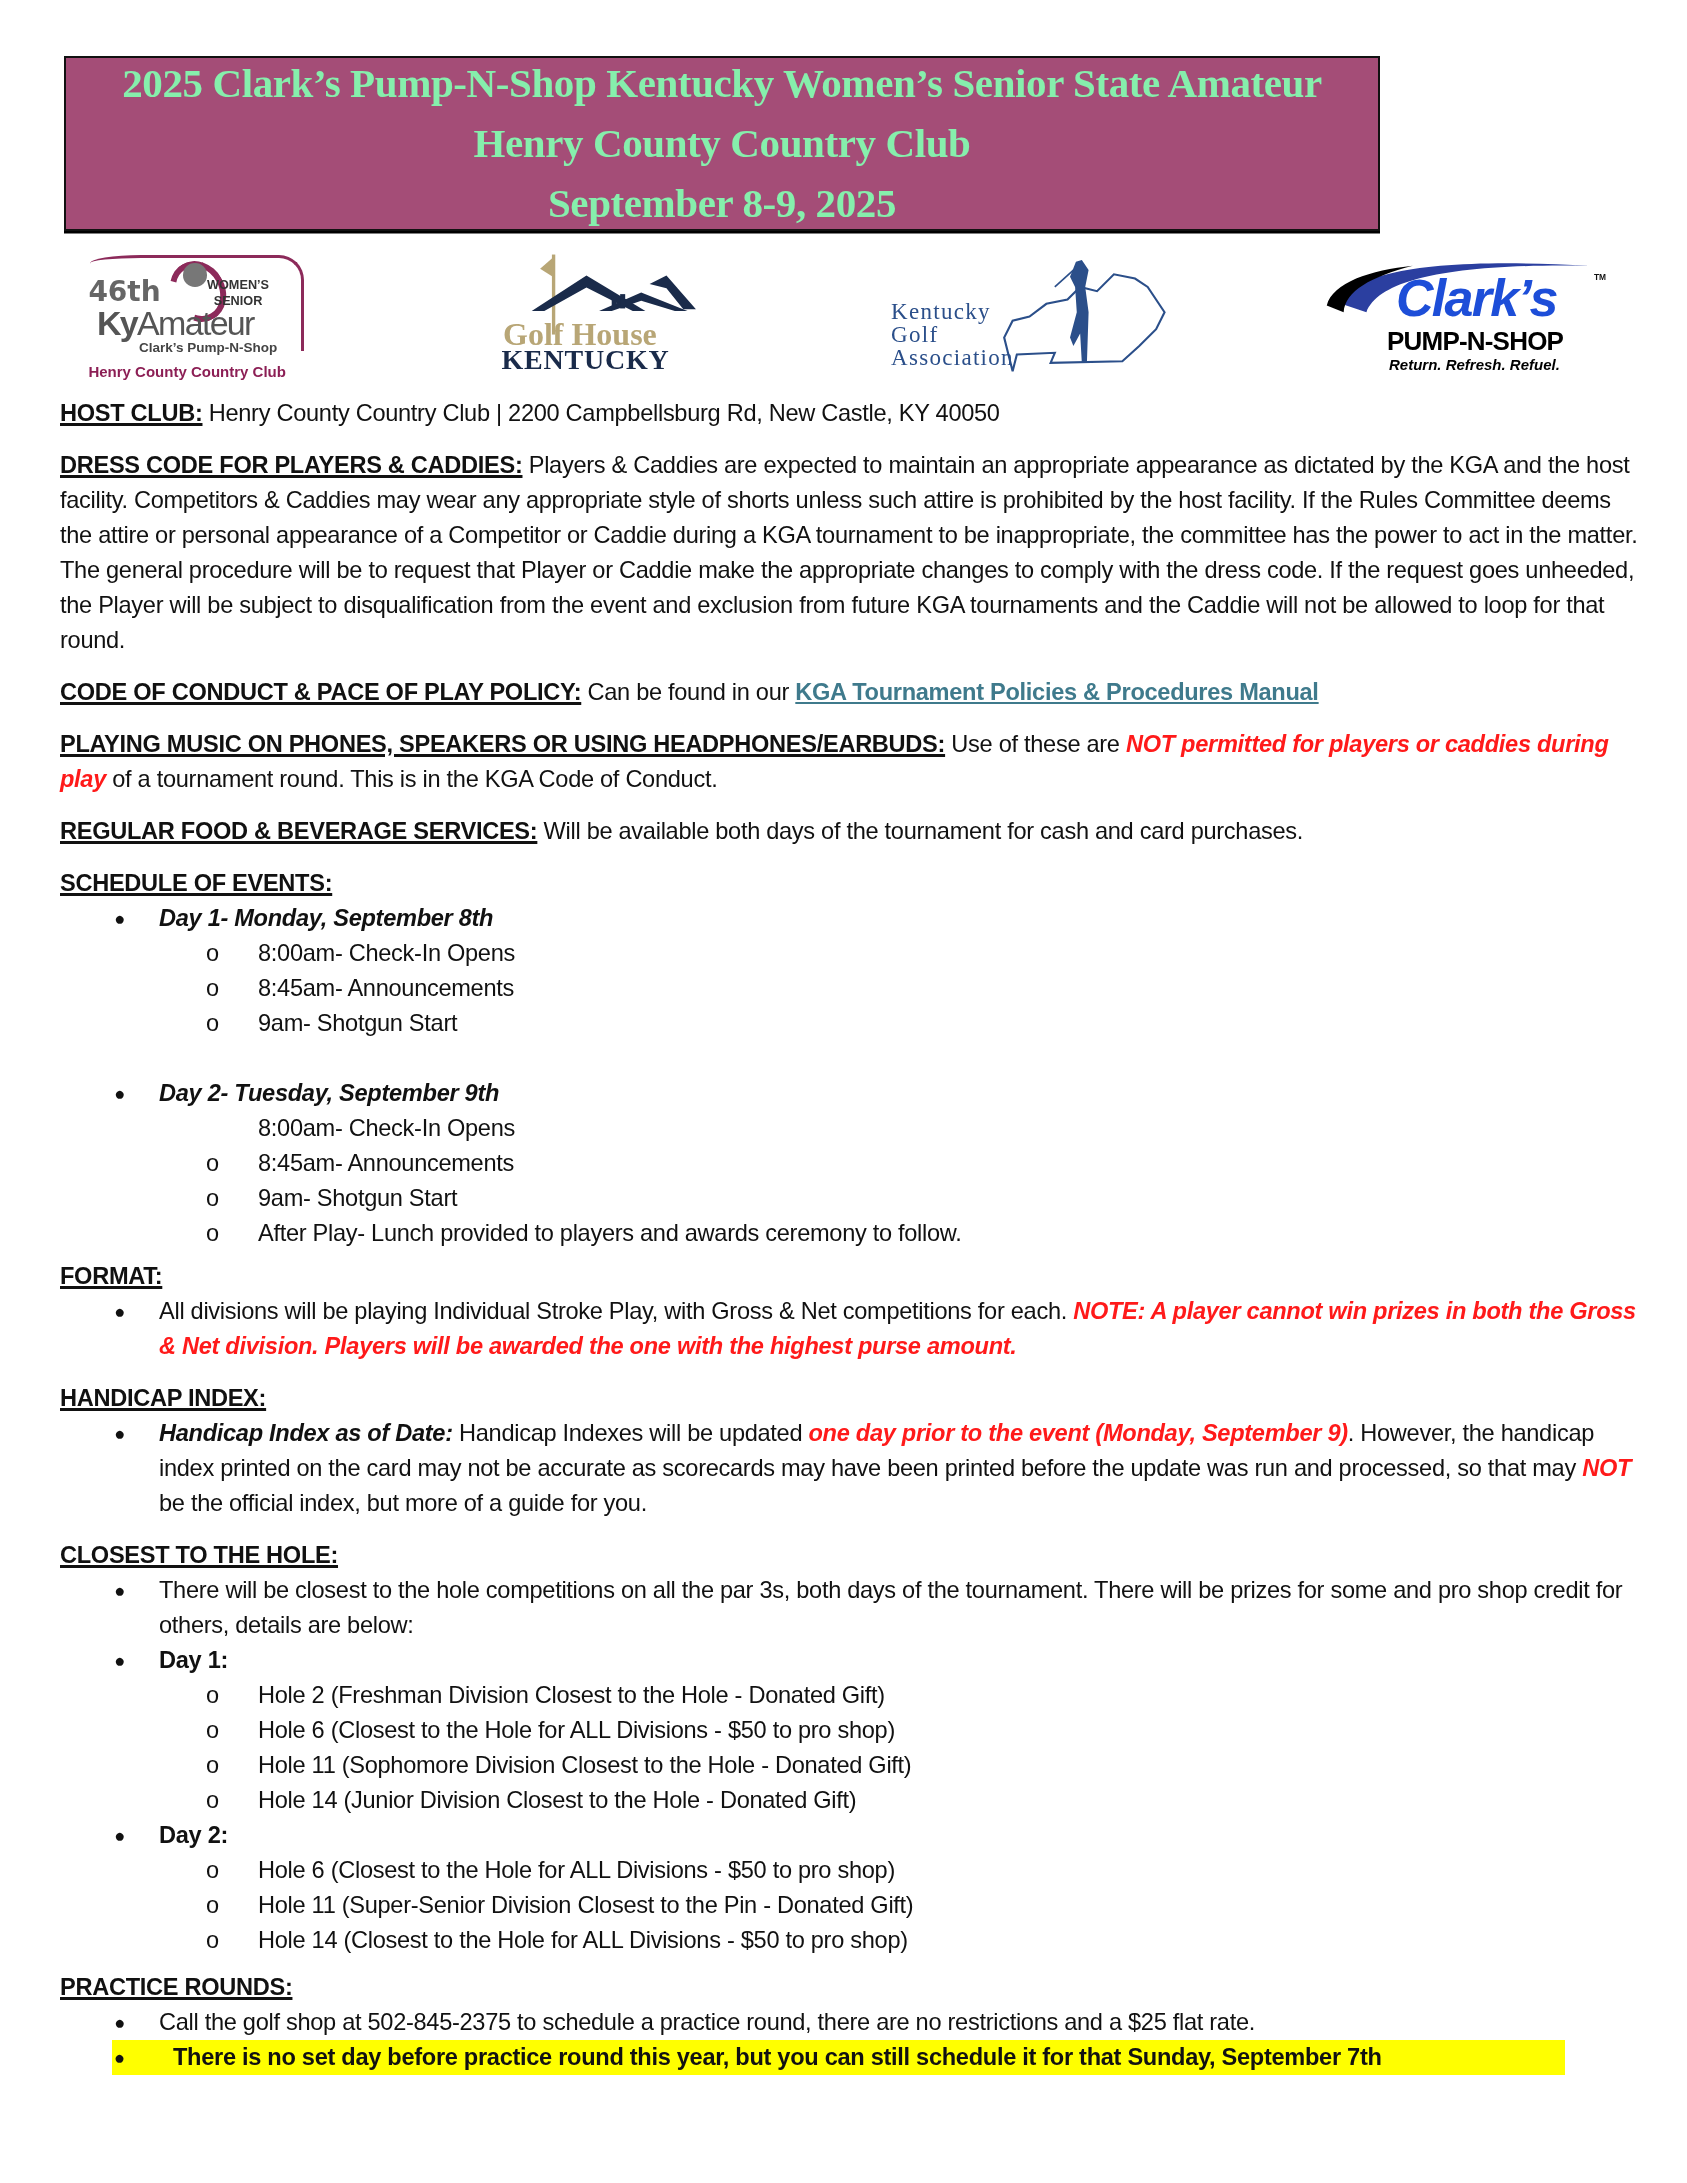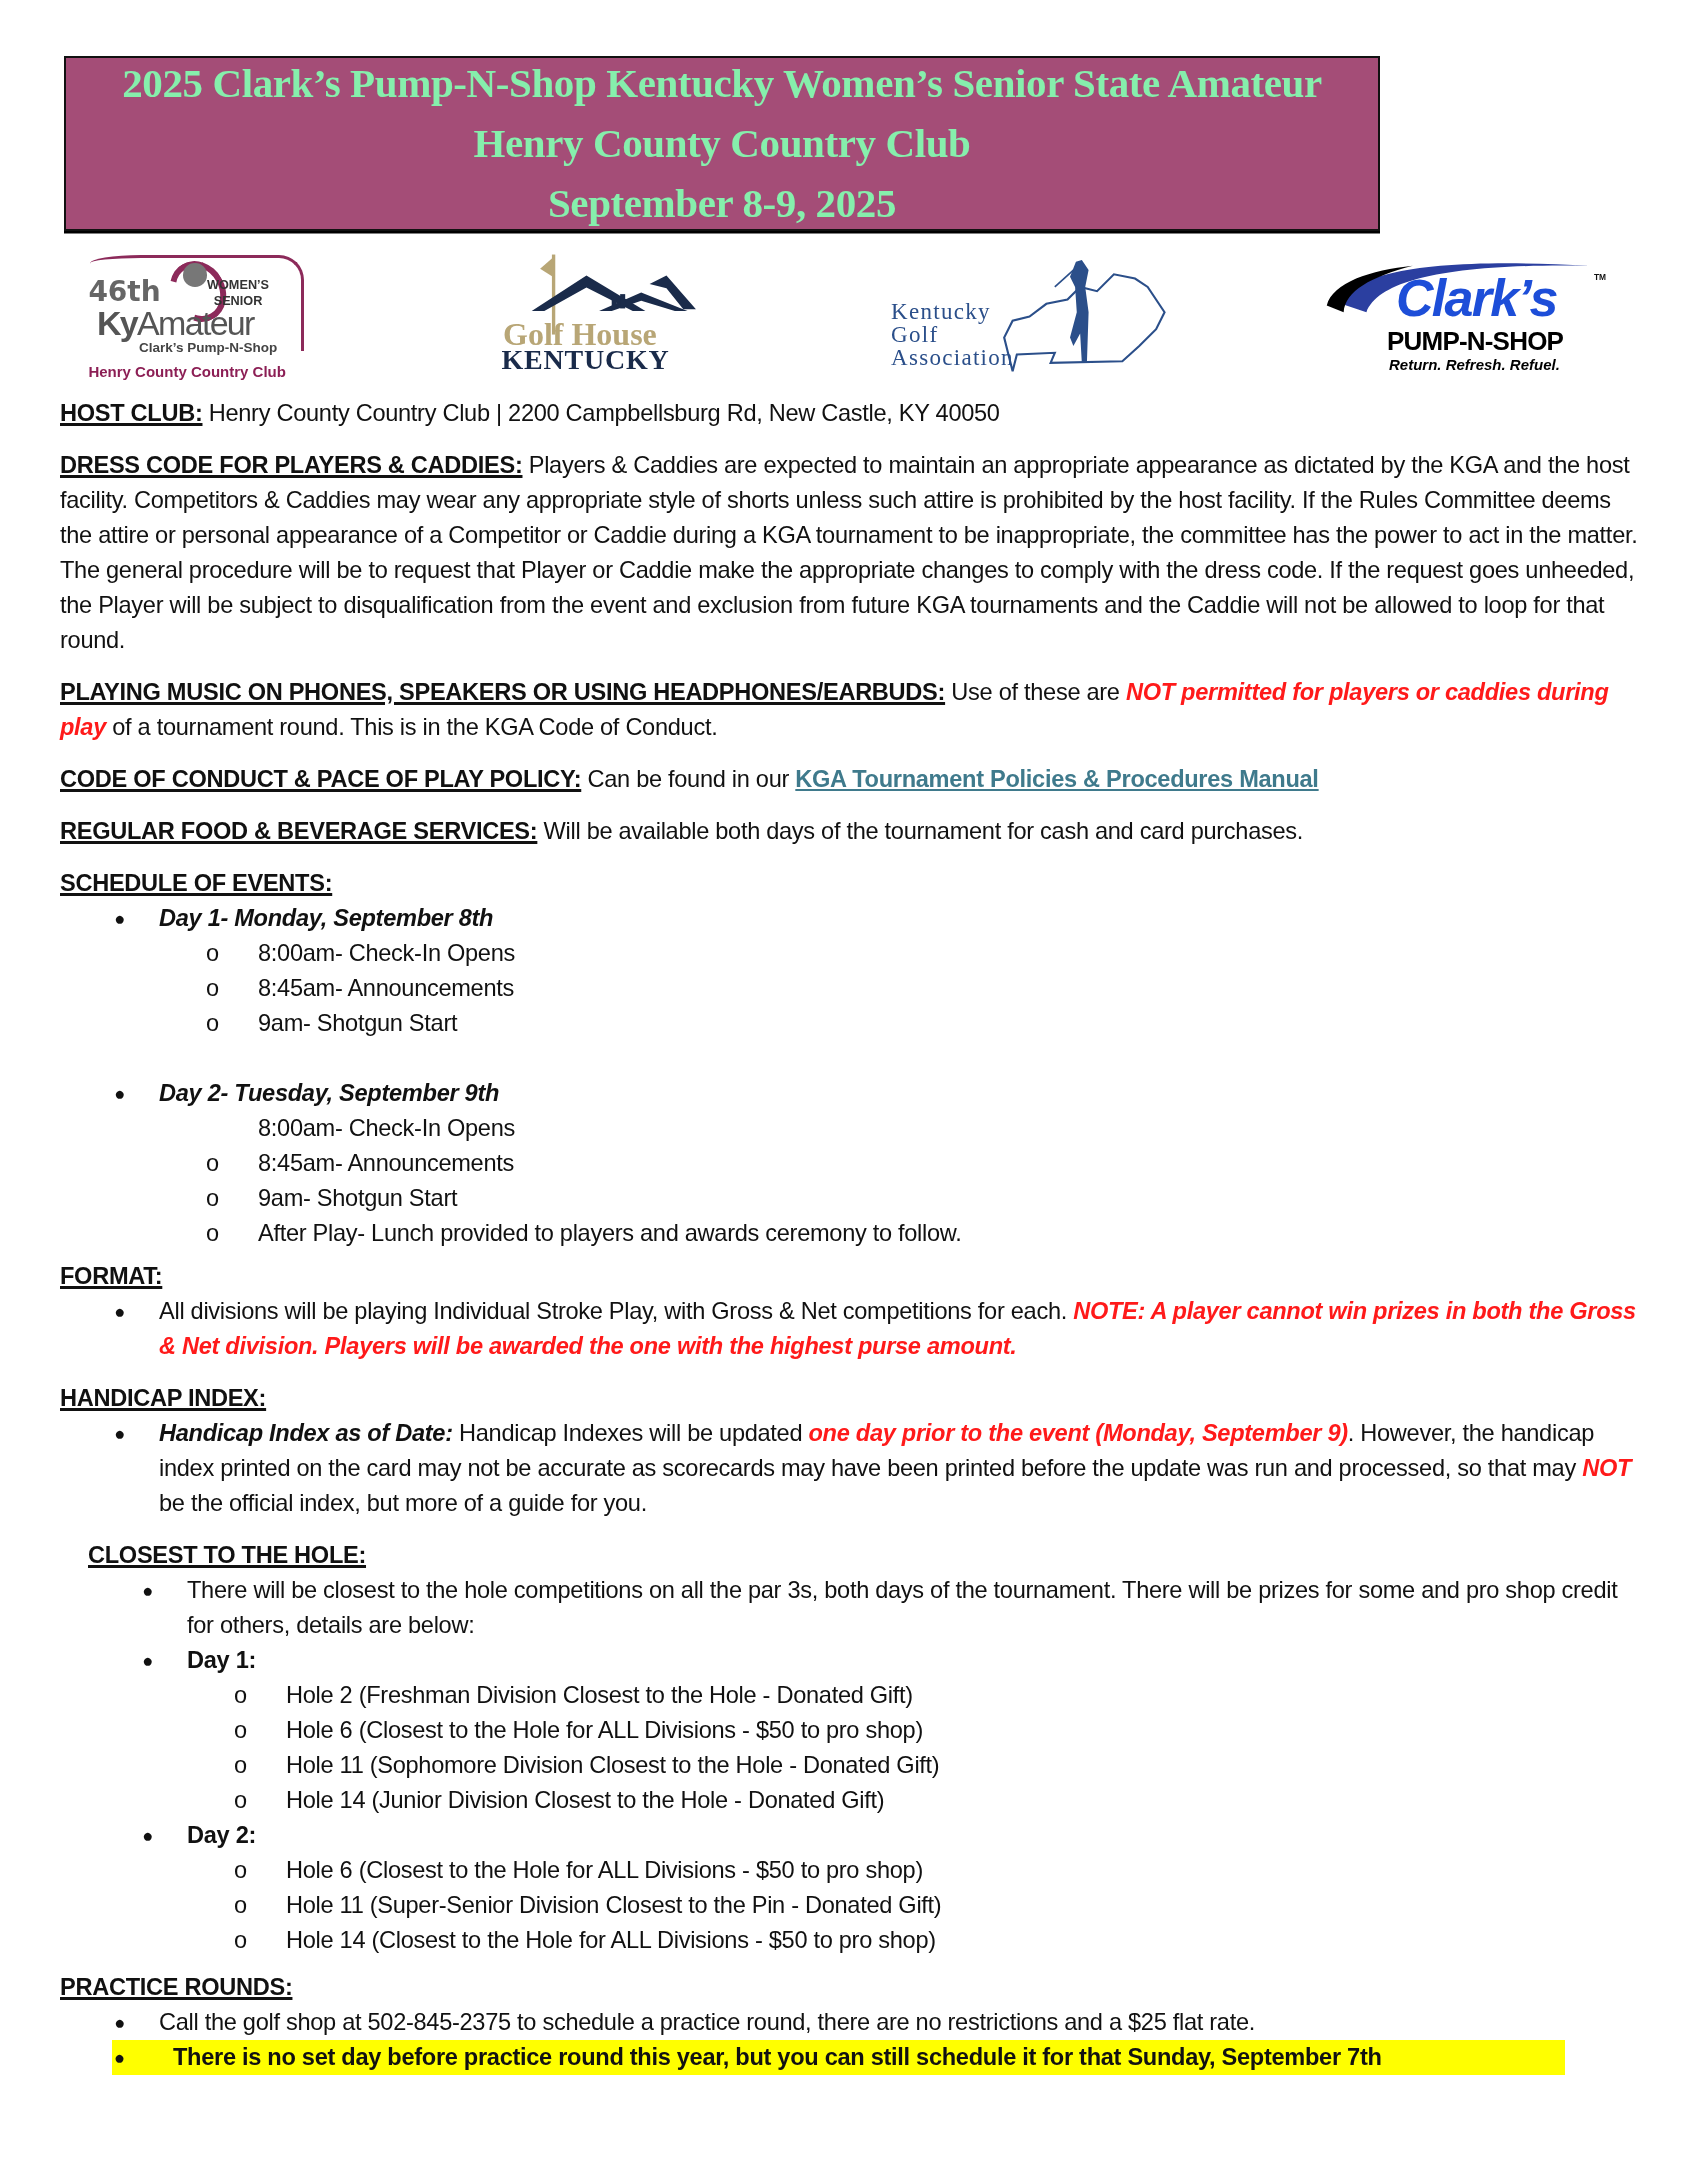--- a/index.html
+++ b/index.html
@@ -134,25 +134,25 @@
 
   <p class="para">
     <span class="lbl">HOST CLUB:</span><span> Henry County Country Club | 2200 Campbellsburg Rd, New Castle, KY 40050</span>
   </p>
 
   <p class="para">
     <span class="lbl">DRESS CODE FOR PLAYERS &amp; CADDIES:</span><span> Players &amp; Caddies are expected to maintain an appropriate appearance as dictated by the KGA and the host facility.  Competitors &amp; Caddies may wear any appropriate style of shorts unless such attire is prohibited by the host facility.  If the Rules Committee deems the attire or personal appearance of a Competitor or Caddie during a KGA tournament to be inappropriate, the committee has the power to act in the matter.  The general procedure will be to request that Player or Caddie make the appropriate changes to comply with the dress code.  If the request goes unheeded, the Player will be subject to disqualification from the event and exclusion from future KGA tournaments and the Caddie will not be allowed to loop for that round.</span>
   </p>
 
   <p class="para">
+    <span class="lbl">CODE OF CONDUCT &amp; PACE OF PLAY POLICY:</span><span> Can be found in our </span><a class="link">KGA Tournament Policies &amp; Procedures Manual</a>
+  </p>
+
+  <p class="para">
     <span class="lbl">PLAYING MUSIC ON PHONES, SPEAKERS OR USING HEADPHONES/EARBUDS:</span><span> Use of these are </span><span class="red">NOT permitted for players or caddies during play</span><span> of a tournament round.  This is in the KGA Code of Conduct.</span>
-  </p>
-
-  <p class="para">
-    <span class="lbl">CODE OF CONDUCT &amp; PACE OF PLAY POLICY:</span><span> Can be found in our </span><a class="link">KGA Tournament Policies &amp; Procedures Manual</a>
   </p>
 
   <p class="para">
     <span class="lbl">REGULAR FOOD &amp; BEVERAGE SERVICES:</span><span> Will be available both days of the tournament for cash and card purchases.</span>
   </p>
 
   <div class="para" style="margin-bottom:8px;">
     <p class="sec-title">SCHEDULE OF EVENTS:</p>
     <ul class="l1">
       <li>
@@ -183,21 +183,21 @@
     </ul>
   </div>
 
   <div class="para">
     <p class="sec-title">HANDICAP INDEX:</p>
     <ul class="l1">
       <li><span class="bi">Handicap Index as of Date:</span><span>  Handicap Indexes will be updated </span><span class="red">one day prior to the event (Monday, September 9)</span><span>.  However, the handicap index printed on the card may not be accurate as scorecards may have been printed before the update was run and processed, so that may </span><span class="red">NOT</span><span> be the official index, but more of a guide for you.</span></li>
     </ul>
   </div>
 
-  <div class="para" style="margin-bottom:11.8px;margin-left:28px;">
+  <div class="para" style="margin-bottom:11.8px;">
     <p class="sec-title">CLOSEST TO THE HOLE:</p>
     <ul class="l1">
       <li>There will be closest to the hole competitions on all the par 3s, both days of the tournament.  There will be prizes for some and pro shop credit for others, details are below:</li>
       <li>
         <span class="b">Day 1:</span>
         <ul class="l2">
           <li class="sub">Hole 2 (Freshman Division Closest to the Hole - Donated Gift)</li>
           <li class="sub">Hole 6 (Closest to the Hole for ALL Divisions - $50 to pro shop)</li>
           <li class="sub">Hole 11 (Sophomore Division Closest to the Hole - Donated Gift)</li>
           <li class="sub">Hole 14 (Junior Division Closest to the Hole - Donated Gift)</li>

